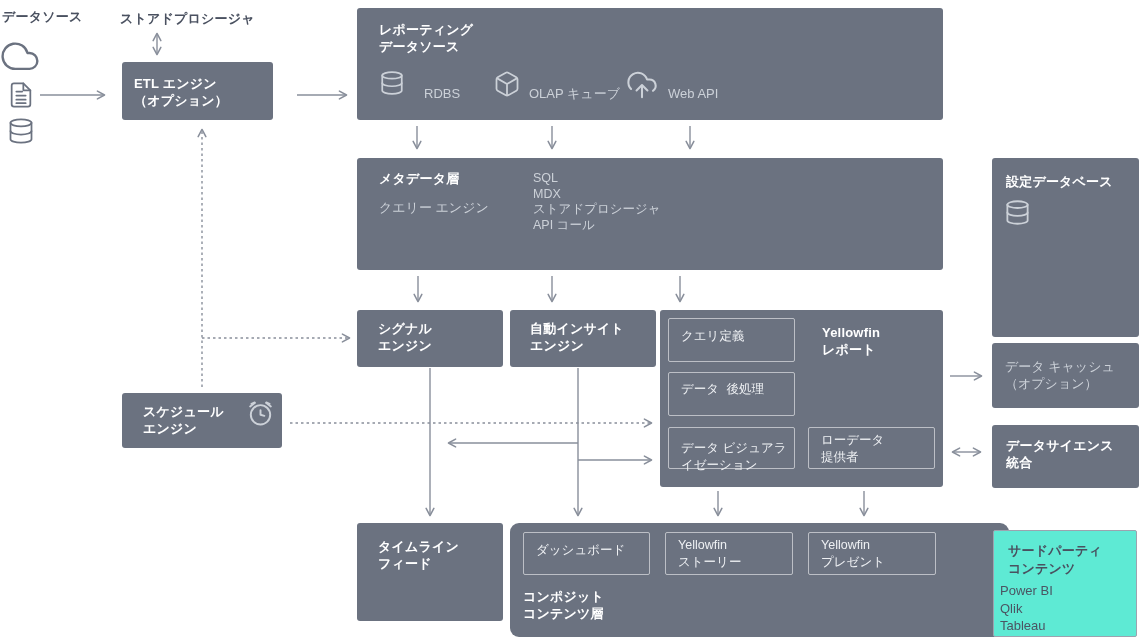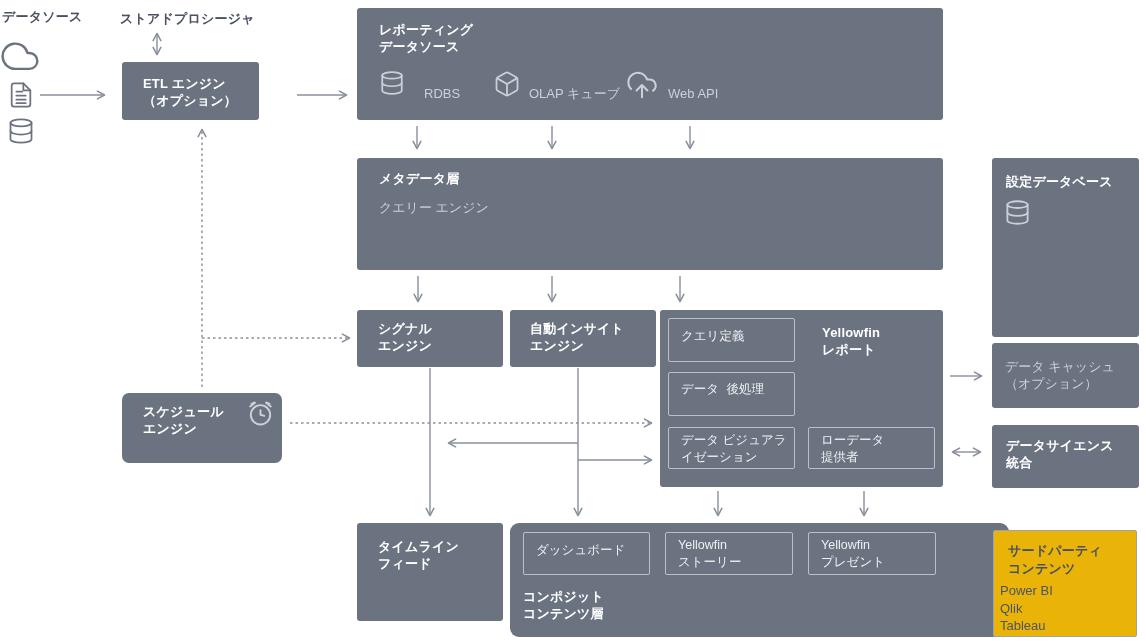--- a/index.html
+++ b/index.html
@@ -7,21 +7,21 @@
     position:relative; width:1146px; height:644px; overflow:hidden;
     background:#ffffff;
     font-family:"Liberation Sans", sans-serif;
     -webkit-font-smoothing:antialiased;
   }
   .gbox {
     position:absolute; background:#6b7280; border-radius:3px;
     color:#ffffff; box-sizing:border-box;
   }
   .wbox {
-    position:absolute; background:#eab308; border:1px solid #9ca3af;
+    position:absolute; background:#5eead4; border:1px solid #9ca3af;
     border-radius:2px; box-sizing:border-box;
   }
   .btitle { font-weight:bold; font-size:13px; line-height:1.28; color:#ffffff; letter-spacing:.2px; }
   .muted  { font-weight:normal; font-size:12.5px; line-height:1.3; color:#ccd1d8; }
   .dk-label { position:absolute; font-weight:bold; font-size:13px; color:#4a5160; letter-spacing:.2px; }
   .subbox {
     position:absolute; border:1px solid rgba(255,255,255,.55); border-radius:2px;
     box-sizing:border-box; color:#eef0f3; font-size:12.5px; line-height:1.32;
     padding-left:12px;
   }
@@ -87,21 +87,21 @@
     </g>
   </svg>
   <svg class="icon" style="left:7px; top:114px;" width="28" height="34" viewBox="0 0 24 24">
     <g fill="none" stroke="#6b7280" stroke-width="1.5" stroke-linecap="round">
       <ellipse cx="12" cy="5" rx="9" ry="3"></ellipse>
       <path d="M21 12c0 1.66-4 3-9 3s-9-1.34-9-3"></path>
       <path d="M3 5v14c0 1.66 4 3 9 3s9-1.34 9-3V5"></path>
     </g>
   </svg>
 
-  <div class="gbox" style="left:122px; top:62px; width:137px; height:58px; padding:14px 0 0 21px;">
+  <div class="gbox" style="left:122px; top:62px; width:151px; height:58px; padding:14px 0 0 12px;">
     <span class="btitle line">ETL エンジン</span>
     <span class="btitle line">（オプション）</span>
   </div>
 
   <div class="gbox" style="left:357px; top:8px; width:586px; height:112px;">
     <div style="position:absolute; left:22px; top:14px;">
       <span class="btitle line">レポーティング</span>
       <span class="btitle line">データソース</span>
     </div>
     <svg class="icon" style="left:22px; top:60px;" width="26" height="30" viewBox="0 0 24 24">
@@ -125,20 +125,26 @@
         <path d="M12 21v-8"></path>
         <path d="m16 16-4-4-4 4"></path>
       </g>
     </svg>
     <span class="muted" style="position:absolute; left:311px; top:78px; font-size:13px;">Web API</span>
   </div>
 
   <div class="gbox" style="left:357px; top:158px; width:586px; height:112px;">
     <span class="btitle" style="position:absolute; left:22px; top:13px;">メタデータ層</span>
     <span class="muted" style="position:absolute; left:22px; top:42px; font-size:13px;">クエリー エンジン</span>
+    <div class="muted" style="position:absolute; left:176px; top:13px; line-height:15.5px;">
+      <span class="line">SQL</span>
+      <span class="line">MDX</span>
+      <span class="line">ストアドプロシージャ</span>
+      <span class="line">API コール</span>
+    </div>
   </div>
 
   <div class="gbox" style="left:992px; top:158px; width:147px; height:179px;">
     <span class="btitle" style="position:absolute; left:14px; top:16px;">設定データベース</span>
     <svg class="icon" style="left:12px; top:38px;" width="27" height="33" viewBox="0 0 24 24">
       <g fill="none" stroke="#ccd1d8" stroke-width="1.6" stroke-linecap="round">
         <ellipse cx="12" cy="5" rx="9" ry="3"></ellipse>
         <path d="M21 12c0 1.66-4 3-9 3s-9-1.34-9-3"></path>
         <path d="M3 5v14c0 1.66 4 3 9 3s9-1.34 9-3V5"></path>
       </g>
@@ -164,31 +170,31 @@
     <div style="position:absolute; left:162px; top:15px;">
       <span class="btitle line">Yellowfin</span>
       <span class="btitle line">レポート</span>
     </div>
     <div class="subbox" style="left:8px; top:8px; width:127px; height:44px; padding-top:9px;">
       <span>クエリ定義</span>
     </div>
     <div class="subbox" style="left:8px; top:62px; width:127px; height:44px; padding-top:9px;font-family:Liberation Mono, monospace;">
       <span>データ 後処理</span>
     </div>
-    <div class="subbox" style="left:8px; top:117px; width:127px; height:42px; padding-top:4px;">
+    <div class="subbox" style="left:8px; top:117px; width:127px; height:42px; padding-top:12px;">
       <span class="line">データ ビジュアラ</span>
       <span class="line">イゼーション</span>
     </div>
     <div class="subbox" style="left:148px; top:117px; width:127px; height:42px; padding-top:4px;">
       <span class="line">ローデータ</span>
       <span class="line">提供者</span>
     </div>
   </div>
 
-  <div class="gbox" style="left:122px; top:393px; width:160px; height:70px; padding:11px 0 0 21px;border-radius:7px;">
+  <div class="gbox" style="left:122px; top:393px; width:160px; height:55px; padding:11px 0 0 21px;">
     <span class="btitle line">スケジュール</span>
     <span class="btitle line">エンジン</span>
     <svg class="icon" style="left:123px; top:5px;" width="31" height="31" viewBox="0 0 24 24">
       <g fill="none" stroke="#ccd1d8" stroke-width="1.5" stroke-linecap="round" stroke-linejoin="round">
         <circle cx="12" cy="13" r="7.5"></circle>
         <path d="M12 13V9.5M12 13l3 .8"></path>
         <path d="M7.5 3.8 4 6.5M16.5 3.8 20 6.5"></path>
         <path d="M5 4.5l2.5-1M19 4.5l-2.5-1"></path>
       </g>
     </svg>

